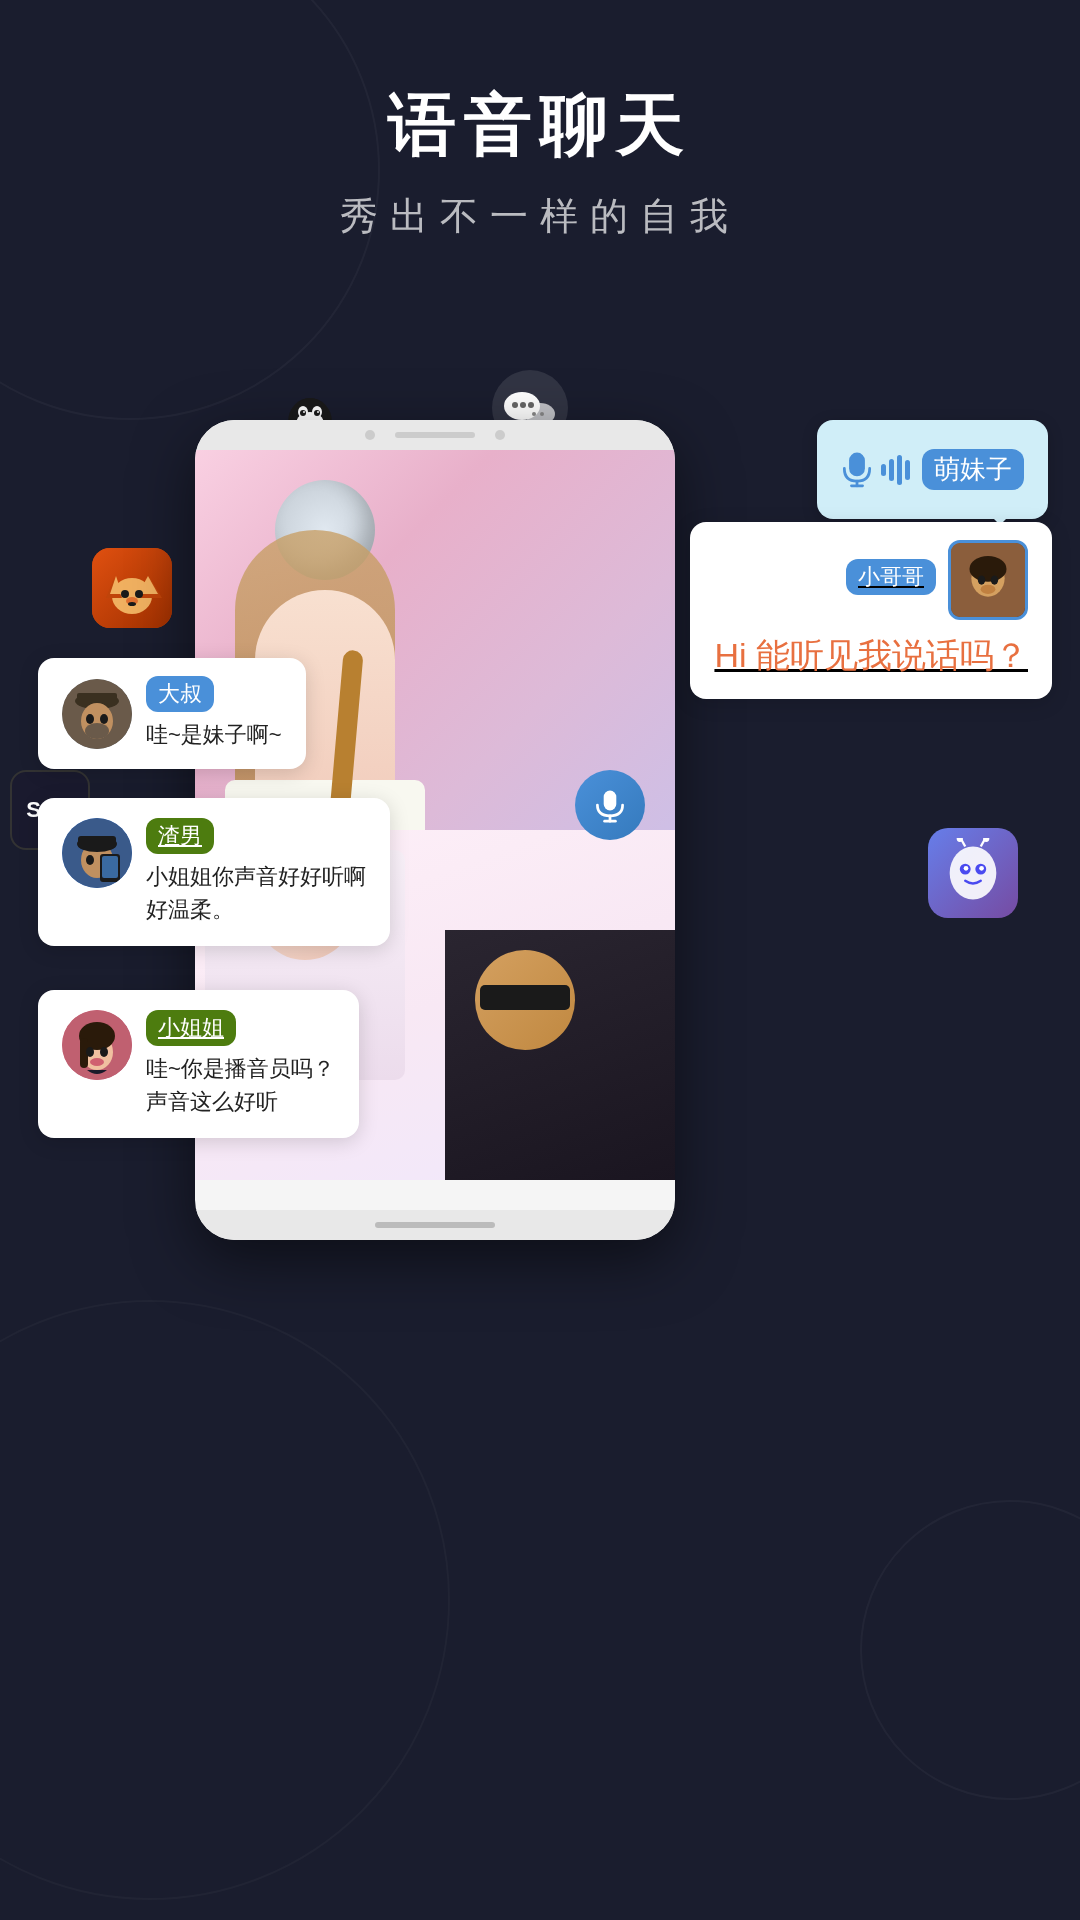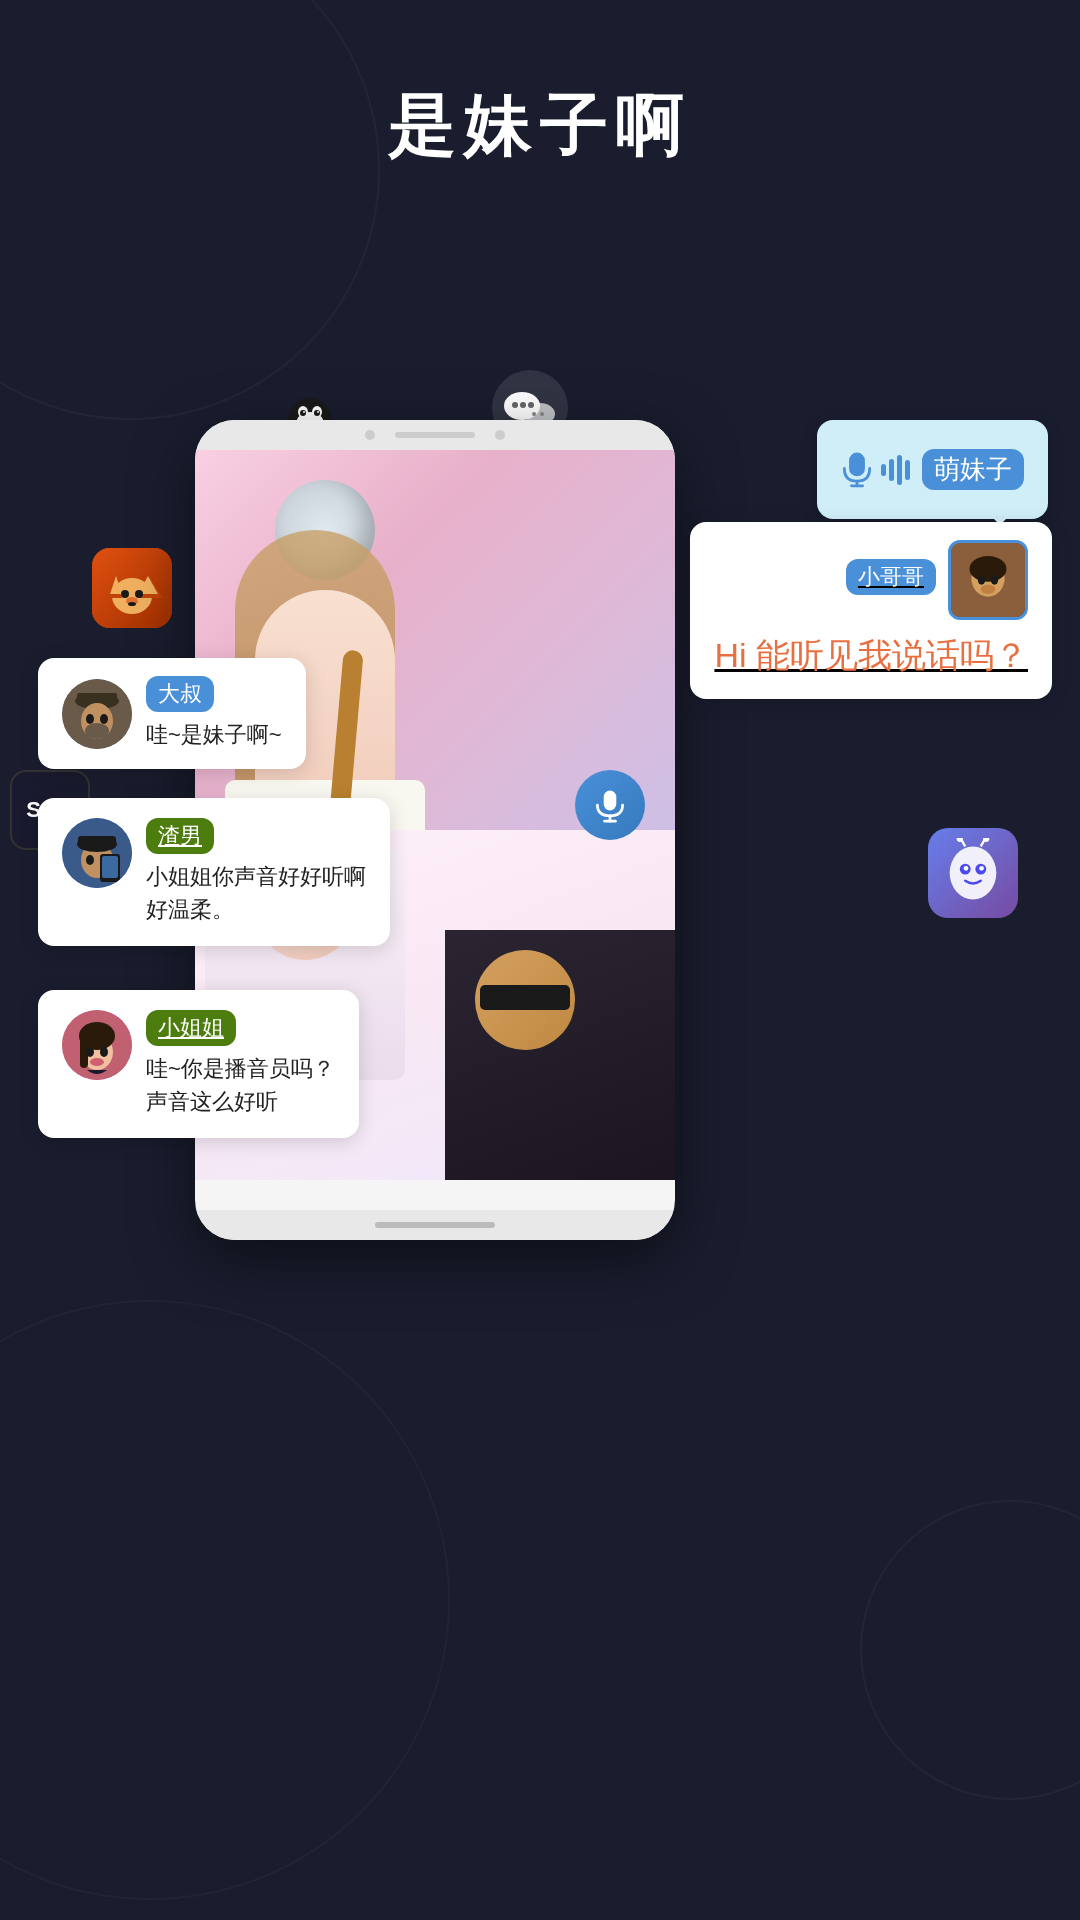--- a/index.html
+++ b/index.html
@@ -324,21 +324,22 @@
     }
   </style>
 </head>
 <body>
 
 <div class="bg-deco-circle" style="width:500px;height:500px;top:-80px;left:-120px;"></div>
 <div class="bg-deco-circle" style="width:300px;height:300px;top:1500px;right:-80px;"></div>
 <div class="bg-deco-circle" style="width:600px;height:600px;top:1300px;left:-150px;border-color:rgba(255,255,255,0.03);"></div>
 
 <div class="title-area">
-  <div class="main-title">是妹子啊</div>
+  <div class="main-title">语音聊天</div>
+  <div class="sub-title">秀出不一样的自我</div>
 </div>
 
 <div class="qq-icon">
   <svg viewBox="0 0 80 80" width="80" height="80">
 
     <ellipse cx="40" cy="52" rx="22" ry="24" fill="#1a1a1a"></ellipse>
     <ellipse cx="40" cy="48" rx="18" ry="20" fill="#1a1a1a"></ellipse>
     <ellipse cx="40" cy="54" rx="14" ry="12" fill="white"></ellipse>
     <ellipse cx="33" cy="42" rx="5" ry="6" fill="white"></ellipse>
     <ellipse cx="47" cy="42" rx="5" ry="6" fill="white"></ellipse>

